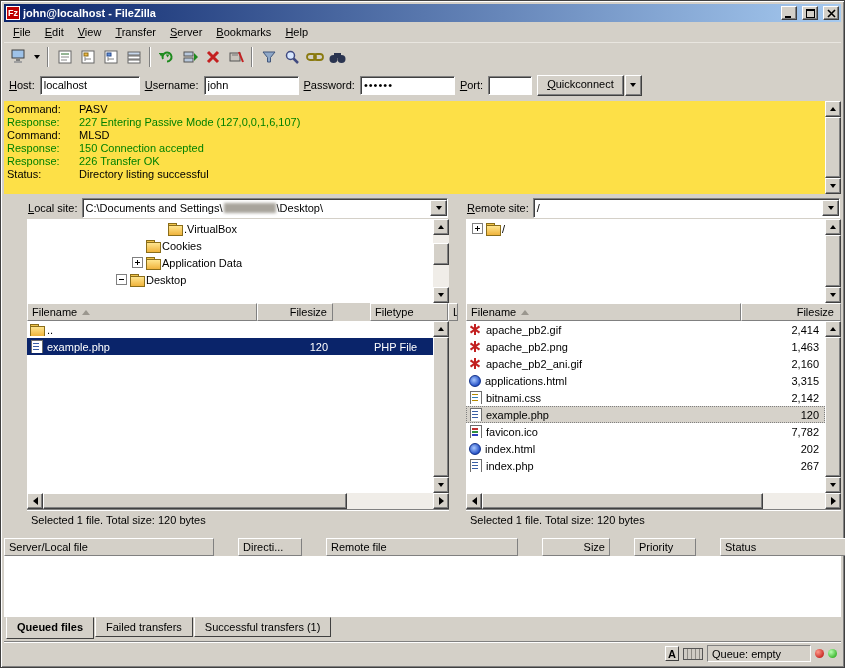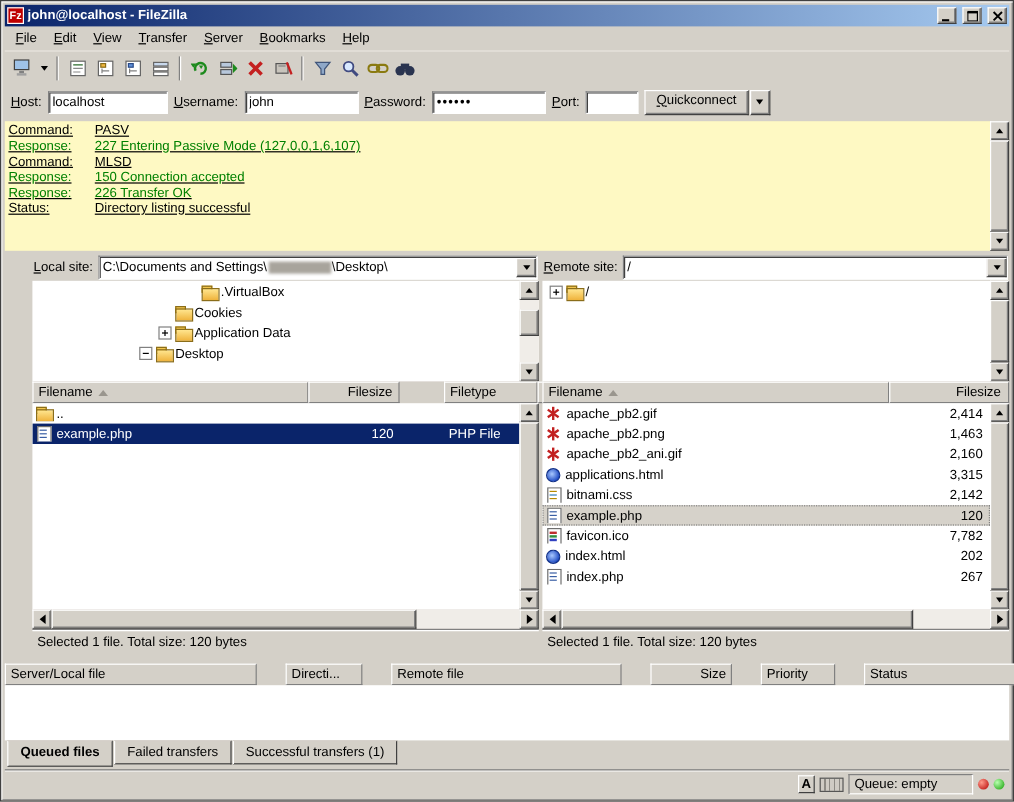--- a/index.html
+++ b/index.html
@@ -47,38 +47,38 @@
   
   .quickbar{height:30px;flex:none;display:flex;align-items:center;gap:5px;padding:0 5px;}
   .qc-label{display:inline-block;white-space:nowrap;}
   .qc-label::first-letter{text-decoration:underline;}
   .qc-input{height:19px;font-family:inherit;font-size:11px;padding:1px 3px;background:#fff;border:1px solid;border-color:#808080 #fff #fff #808080;box-shadow:inset 1px 1px 0 #404040;outline:none;}
   .qc-btn{height:21px;padding:2px 9px;display:inline-block;text-align:right;}
   .qc-btn::first-letter{text-decoration:underline;}
   .qc-drop{width:17px;height:21px;display:flex;align-items:center;justify-content:center;}
 
   
-  .log{height:108px;flex:none;background:#fef9c3;display:flex;margin-top:1px;text-decoration:underline;}
+  .log{height:93px;flex:none;background:#fde047;display:flex;margin-top:1px;}
   .log-lines{flex:1;padding:2px 3px;overflow:hidden;}
   .log-line{display:flex;line-height:13px;white-space:nowrap;}
   .log-label{width:72px;flex:none;}
   .log-line.response{color:#008000;}
 
   
   .vscroll{width:16px;flex:none;display:flex;flex-direction:column;background:#f0ede8;}
   .hscroll{height:16px;flex:none;display:flex;background:#f0ede8;}
   .sbtn{width:16px;height:16px;flex:none;display:flex;align-items:center;justify-content:center;border:1px solid;border-color:#fff #404040 #404040 #fff;box-shadow:inset -1px -1px 0 #808080;background:#d4d0c8;}
   .sbtn .t-up,.sbtn .t-down{border-bottom-width:4px;border-top-width:4px;border-left-width:3px;border-right-width:3px;}
   .vtrack{flex:1;position:relative;}
   .htrack{flex:1;position:relative;}
   .vthumb{position:absolute;left:0;right:0;border:1px solid;border-color:#fff #404040 #404040 #fff;box-shadow:inset -1px -1px 0 #808080;background:#d4d0c8;}
   .hthumb{position:absolute;top:0;bottom:0;border:1px solid;border-color:#fff #404040 #404040 #fff;box-shadow:inset -1px -1px 0 #808080;background:#d4d0c8;}
 
   
-  .main{height:340px;flex:none;display:flex;gap:3px;padding-top:2px;padding-left:23px;}
+  .main{height:340px;flex:none;display:flex;gap:17px;padding-top:2px;padding-left:23px;}
   .pane{display:flex;flex-direction:column;}
   .pane.local{width:422px;flex:none;}
   .pane.remote{flex:1;}
   .site-row{height:23px;flex:none;display:flex;align-items:center;gap:4px;padding:1px 1px;}
   .combo{flex:1;height:20px;display:flex;align-items:center;background:#fff;border:1px solid;border-color:#808080 #fff #fff #808080;box-shadow:inset 1px 1px 0 #404040;padding-left:3px;white-space:nowrap;overflow:hidden;}
   .combo-btn{width:17px;height:16px;margin-left:auto;flex:none;display:flex;align-items:center;justify-content:center;}
   .redacted{display:inline-block;width:52px;height:10px;background:#a8a49c;filter:blur(1.5px);margin:0 1px;vertical-align:middle;}
 
   .tree{height:84px;flex:none;background:#fff;display:flex;}
   .tree-rows{flex:1;padding-top:1px;overflow:hidden;}

